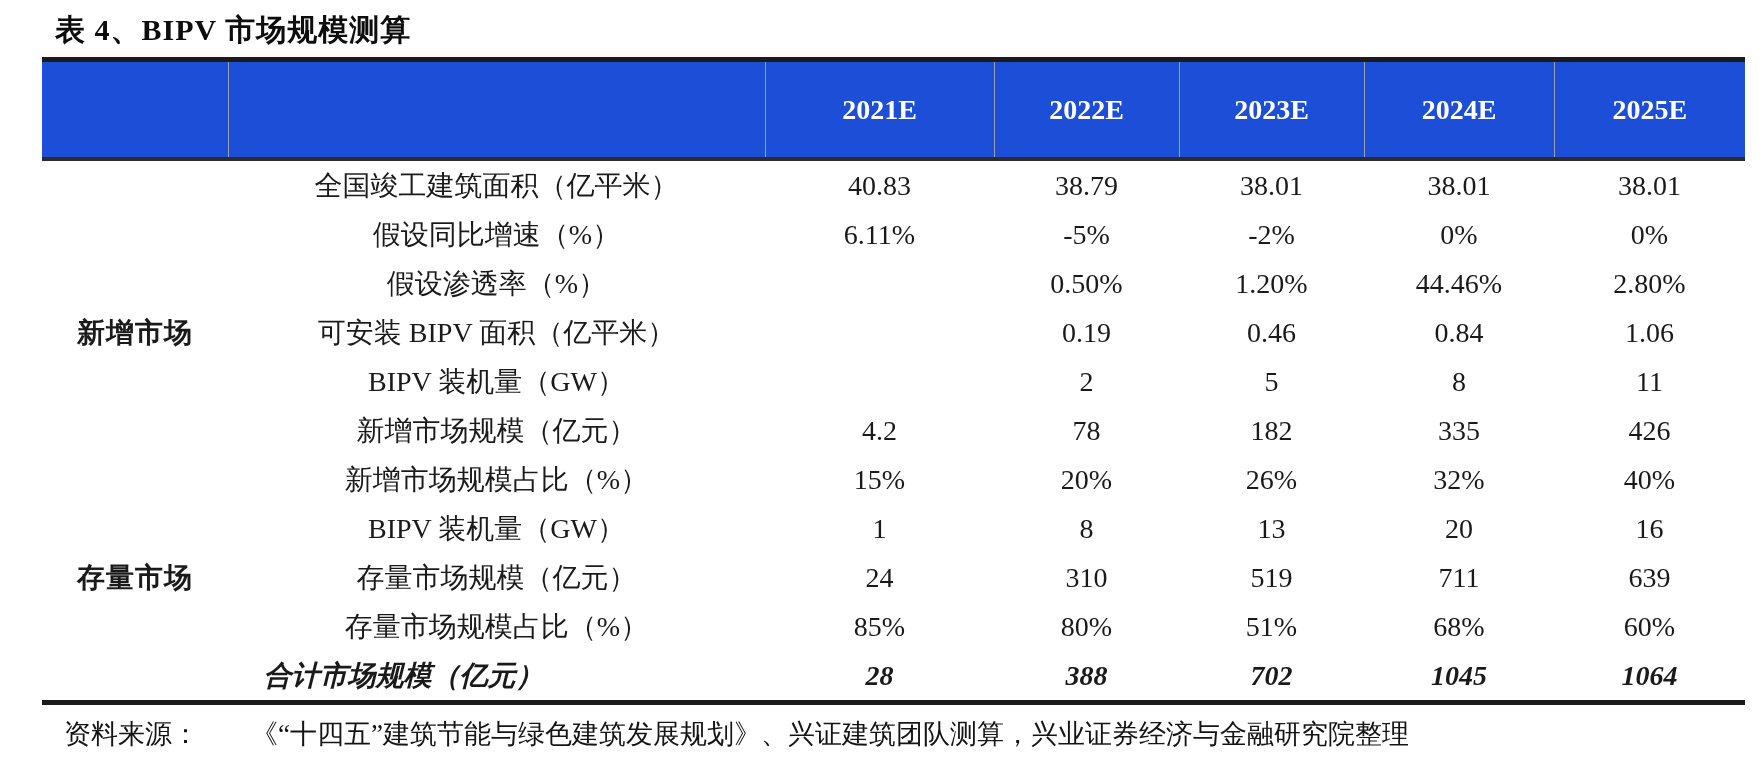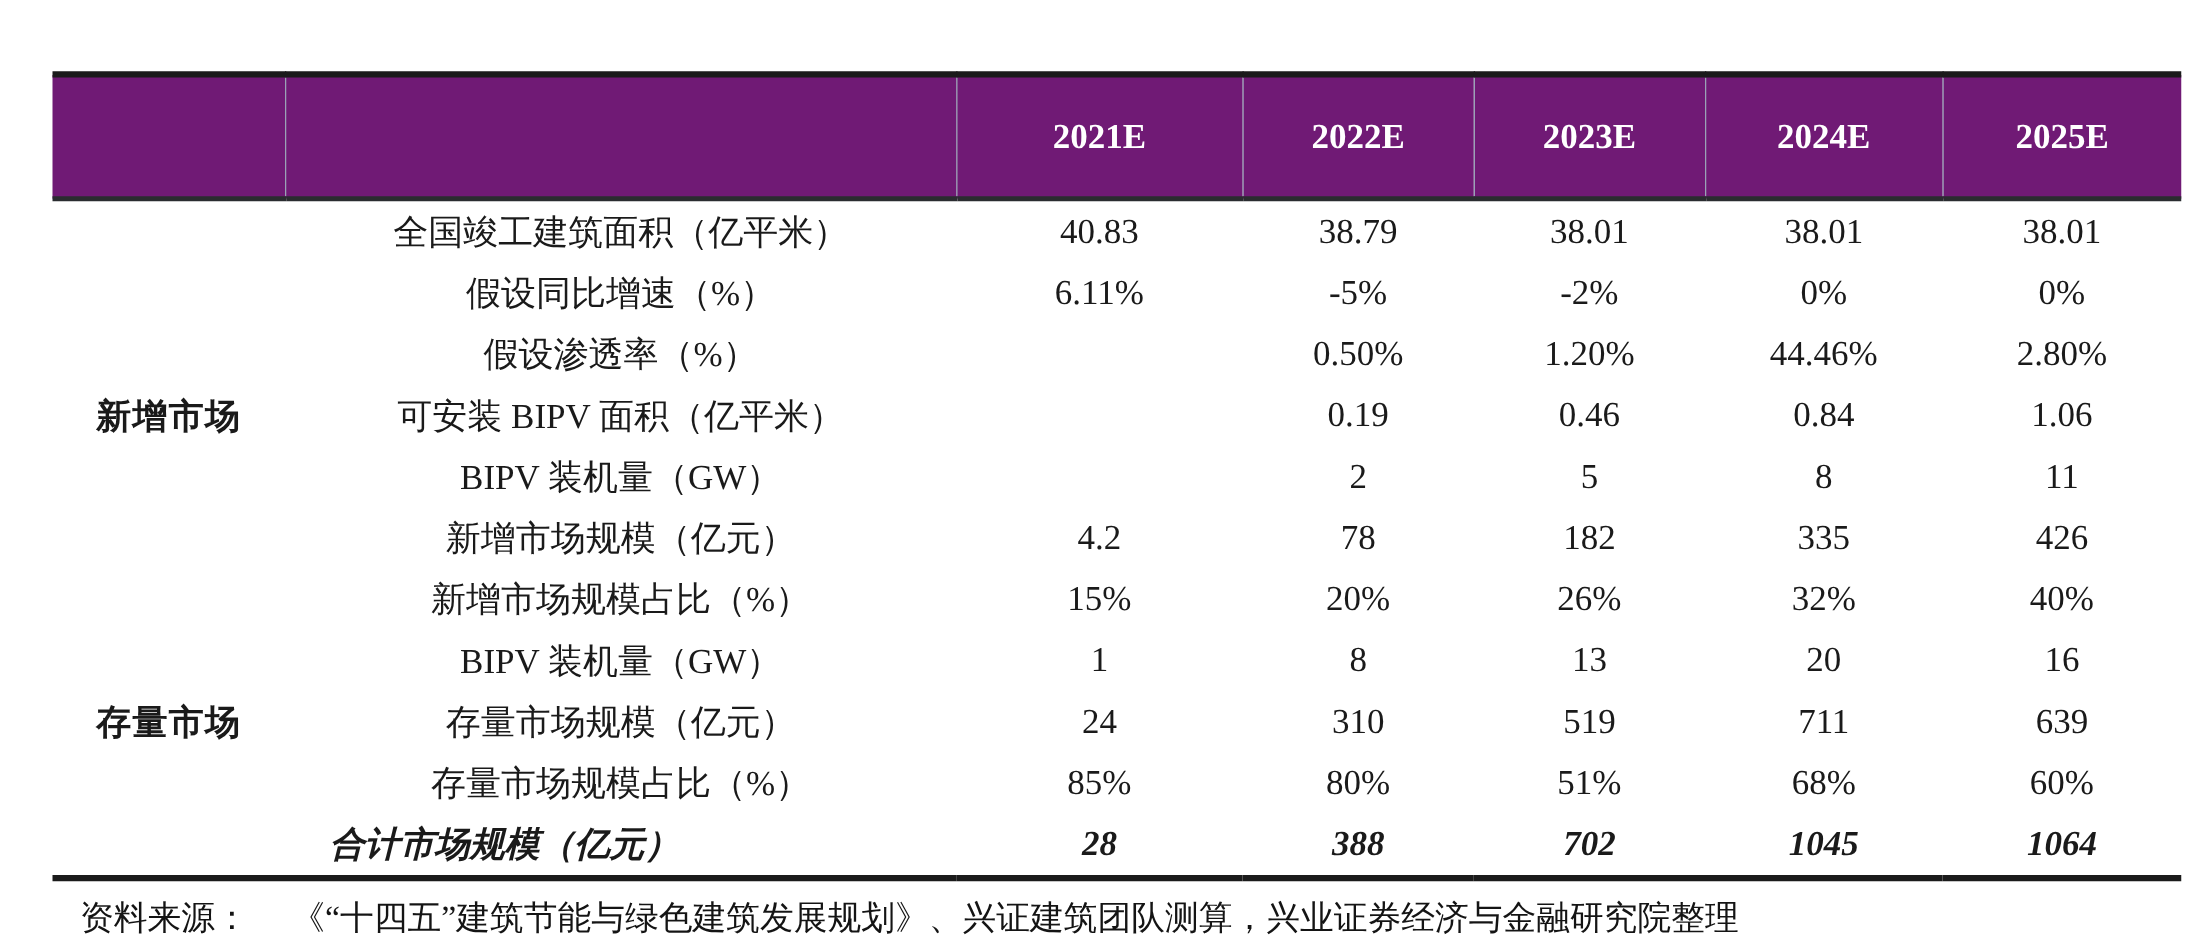--- a/index.html
+++ b/index.html
@@ -10,42 +10,43 @@
   .title{
     position:absolute;left:55px;top:10px;font-size:30px;font-weight:bold;color:#0d0d0d;
     letter-spacing:1px;
   }
   .tablewrap{position:absolute;left:42px;top:57px;width:1703px;}
   table.main{
     border-collapse:collapse;table-layout:fixed;width:1703px;
     border-top:5px solid #1b1b1b;border-bottom:5px solid #1b1b1b;
   }
   table.main thead th{
-    background:#701a75;color:#ffffff;height:95px;font-size:28px;font-weight:bold;
+    background:#1d4ed8;color:#ffffff;height:95px;font-size:28px;font-weight:bold;
     text-align:center;vertical-align:middle;border-bottom:4px solid #2a2c30;padding:0;
   }
   table.main thead th.divided{border-left:1px solid #9aa2b6;}
   table.main tbody td{
     height:49px;font-size:28px;text-align:center;vertical-align:middle;padding:0;
     background:#ffffff;color:#1a1a1a;
   }
   td.groupcell{font-weight:bold;letter-spacing:1px;}
   tr.bold td{font-weight:normal;}
   tr.total td{font-weight:bold;color:#b01f24;font-style:italic;}
   .footer{
     position:absolute;left:64px;top:716px;font-size:27px;color:#141414;
     white-space:nowrap;
   }
-  .footer .src-label{margin-right:34px;}
+  .footer .src-label{margin-right:52px;}
 </style>
 </head>
 <body>
 
 <div class="page">
 
+  <div class="title">表 4、BIPV 市场规模测算</div>
 
   <div class="tablewrap">
     <table class="main">
       <colgroup>
         <col style="width:186px">
           <col style="width:537px">
           <col style="width:229px">
         <col style="width:185px">
           <col style="width:185px">
           <col style="width:190px">

